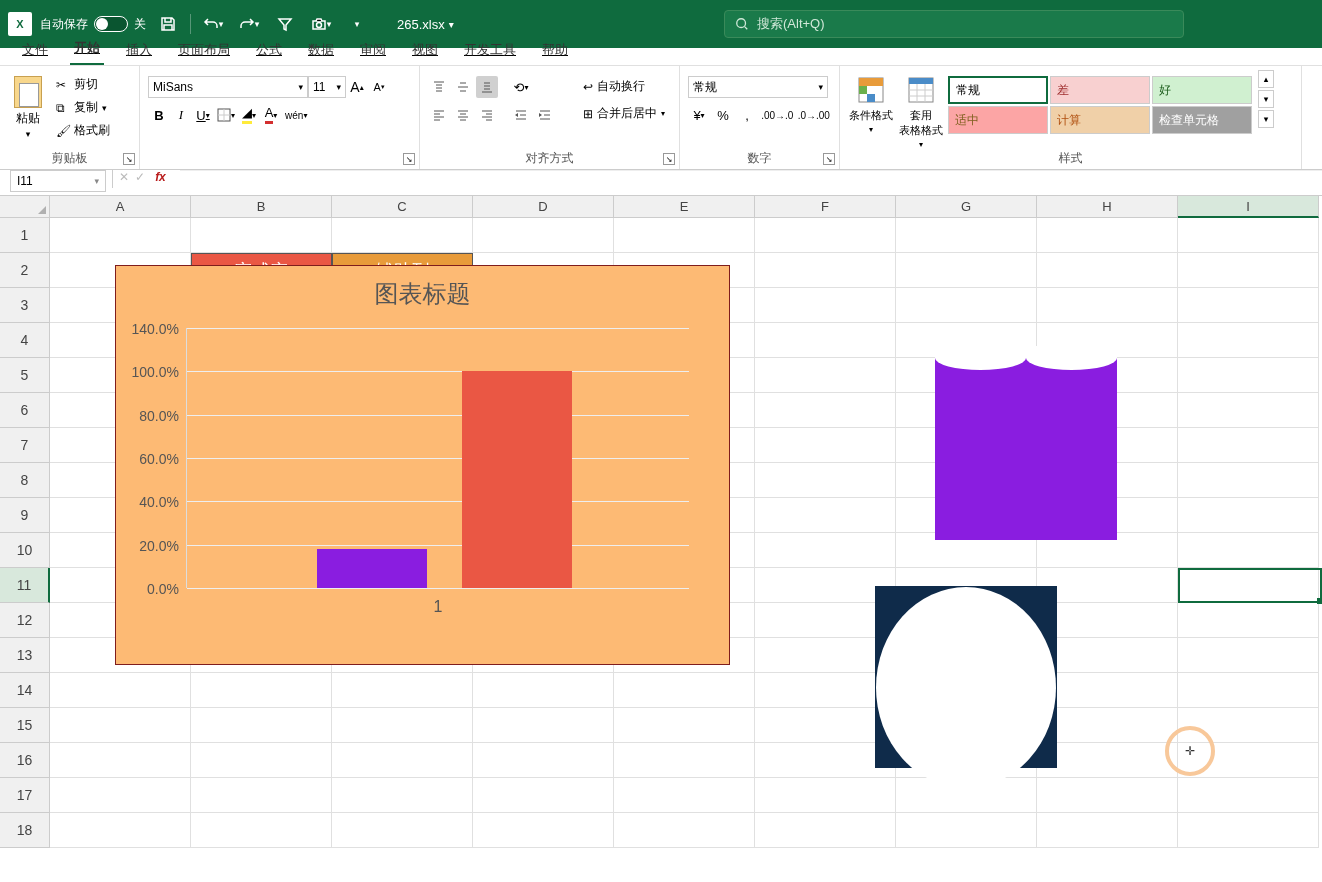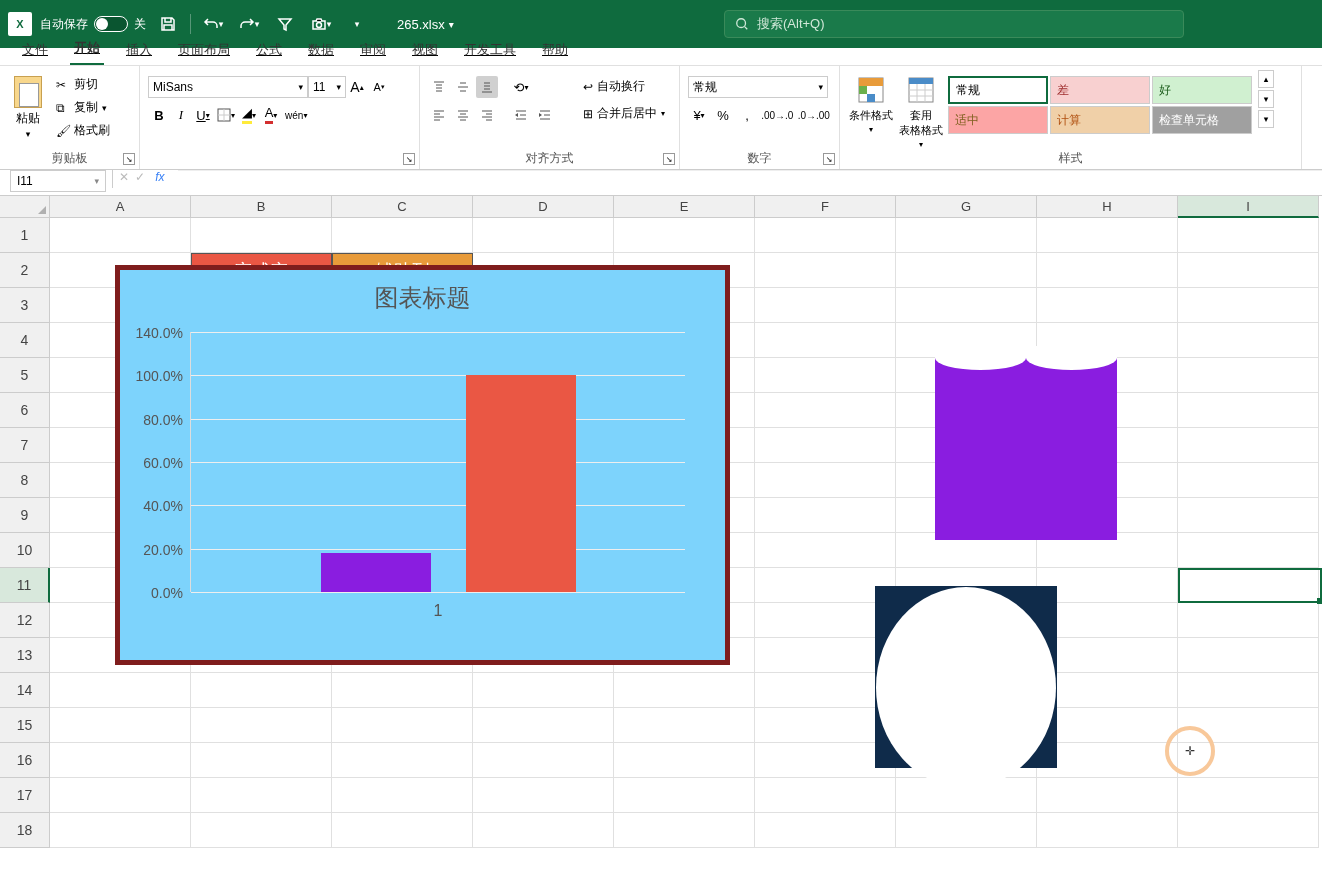--- a/index.html
+++ b/index.html
@@ -59,21 +59,21 @@
 .style-big svg { width: 32px; height: 32px; }
 .style-grid { display: grid; grid-template-columns: repeat(3, 100px); gap: 2px; padding-top: 6px; }
 .style-swatch { height: 28px; border: 1px solid #ccc; font-size: 12px; display: flex; align-items: center; padding: 0 6px; cursor: pointer; }
 .style-arrow { width: 16px; display: flex; flex-direction: column; justify-content: center; gap: 2px; margin-left: 2px; }
 .style-arrow-btn { height: 18px; border: 1px solid #ccc; display: flex; align-items: center; justify-content: center; font-size: 9px; cursor: pointer; }
 
 
 .formula-row { height: 26px; display: flex; align-items: flex-start; border-bottom: 1px solid #ccc; }
 .name-box { width: 96px; height: 22px; border: 1px solid #ccc; margin: 0 6px 0 10px; font-size: 12px; padding: 0 6px; display: flex; align-items: center; justify-content: space-between; }
 .fx-btns { display: flex; gap: 6px; align-items: center; color: #888; font-size: 12px; padding: 0 6px; }
-.fx-label { font-style: italic; color: #3b82f6; margin-left: 4px; margin-right: 8px; }
+.fx-label { font-style: italic; color: #b91c1c; margin-left: 4px; margin-right: 8px; font-weight: bold; }
 .formula-input { flex: 1; height: 22px; border-top: 1px solid #eee; padding: 0 6px; font-size: 12px; }
 
 
 .grid-area { position: relative; height: 670px; overflow: hidden; }
 .col-headers { display: flex; position: absolute; top: 0; left: 0; height: 22px; }
 .sel-all { width: 50px; height: 22px; background: #f0f0f0; border-right: 1px solid #ccc; border-bottom: 1px solid #ccc; position: relative; }
 .sel-all::after { content: ""; position: absolute; right: 3px; bottom: 3px; width: 0; height: 0; border-left: 8px solid transparent; border-bottom: 8px solid #b0b0b0; }
 .col-h { width: 141px; height: 22px; background: #f0f0f0; border-right: 1px solid #ccc; border-bottom: 1px solid #ccc; text-align: center; font-size: 13px; line-height: 22px; color: #444; }
 .col-h.active { background: #d8e8dc; border-bottom: 2px solid #0f6b3e; }
 
@@ -85,21 +85,21 @@
 .cell-row { display: flex; }
 .cell { width: 141px; height: 35px; border-right: 1px solid #e0e0e0; border-bottom: 1px solid #e0e0e0; font-size: 13px; padding: 0 4px; display: flex; align-items: center; }
 .cell.hdr { color: #fff; font-size: 18px; justify-content: center; border: 1px solid #555; }
 .cell.b2 { background: #ea5744; }
 .cell.c2 { background: #e89b3a; }
 
 .active-cell { position: absolute; border: 2px solid #0f6b3e; pointer-events: none; }
 .active-cell::after { content: ""; position: absolute; right: -3px; bottom: -3px; width: 6px; height: 6px; background: #0f6b3e; }
 
 
-.chart-box { position: absolute; background: #7dd3fc; border: 5px solid #7f1d1d; }
+.chart-box { position: absolute; background: #fdba74; border: 1px solid #7f1d1d; }
 .chart-title { text-align: center; font-size: 24px; color: #555; padding: 12px 0 8px; }
 .plot { position: relative; margin: 10px 40px 10px 70px; height: 260px; border-left: 1px solid #ddd; }
 .tick-line { position: absolute; left: 0; right: 0; border-top: 1px solid #eee; }
 .tick-label { position: absolute; right: 100%; transform: translateY(-50%); font-size: 14px; color: #555; padding-right: 8px; white-space: nowrap; }
 .bar1 { position: absolute; width: 110px; background: #8a1de0; }
 .bar2 { position: absolute; width: 110px; background: #ea5744; }
 .x-cat { position: absolute; bottom: -28px; left: 0; right: 0; text-align: center; font-size: 16px; color: #555; }
 
 
 .wave-shape { position: absolute; width: 182px; height: 182px; background: #8a1de0; }

